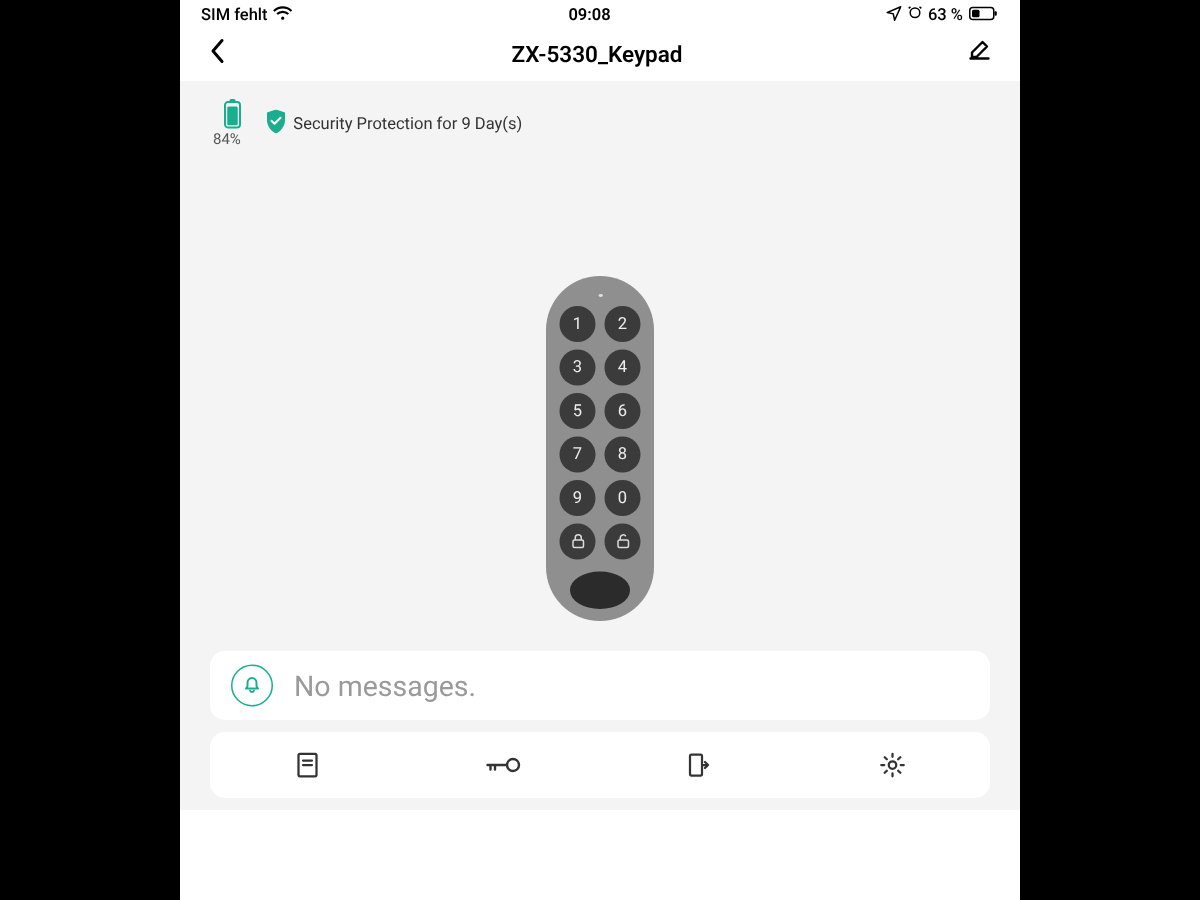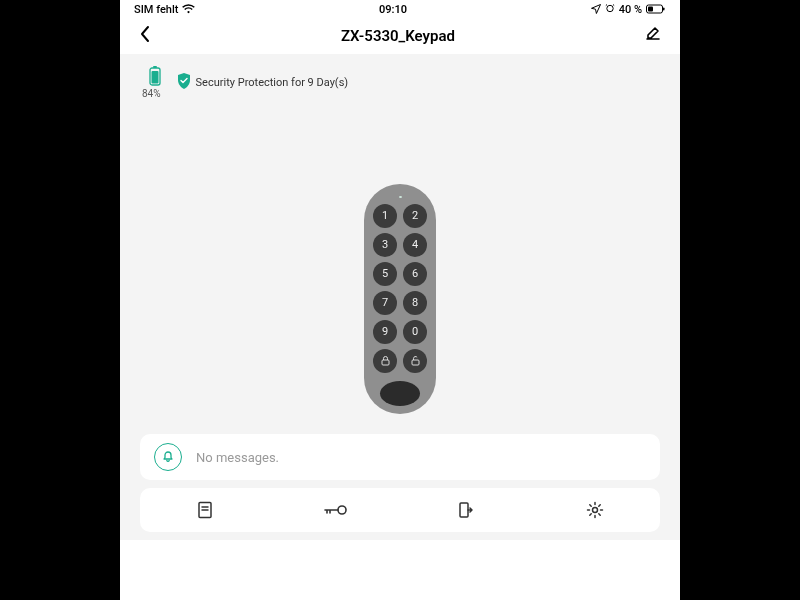--- a/index.html
+++ b/index.html
@@ -146,21 +146,21 @@
     gap: 14px;
     padding: 0 14px;
   }
   .bell-wrap {
     width: 28px; height: 28px;
     border: 1.5px solid #1aae8f;
     border-radius: 50%;
     display: flex; align-items: center; justify-content: center;
     color: #1aae8f;
   }
-  .msgtext { color: #9a9a9a; font-size: 13px; }
+  .msgtext { color: #9a9a9a; font-size: 19px; }
 
   
   .bottombar {
     position: absolute;
     left: 20px; right: 20px; bottom: 8px;
     height: 44px;
     background: #fff;
     border-radius: 10px;
     display: flex;
     align-items: center;
@@ -179,34 +179,34 @@
 
   <div class="statusbar">
     <div class="left">
       <span>SIM fehlt</span>
       <span class="wifi-icon">
         <svg width="13" height="10" viewBox="0 0 13 10">
             <path d="M6.5 9.2a1.1 1.1 0 100-2.2 1.1 1.1 0 000 2.2zM3.3 5.9a4.6 4.6 0 016.4 0l1-1a6 6 0 00-8.5 0l1 1zM1.2 3.8a7.6 7.6 0 0110.6 0l1-1a9 9 0 00-12.7 0l1 1z" fill="#000"></path>
           </svg>
       </span>
     </div>
-    <div class="center">09:10</div>
+    <div class="center">09:08</div>
     <div class="right">
       <span class="loc-icon">
         <svg width="10" height="10" viewBox="0 0 10 10">
             <path d="M9.5.5L.5 4.3l4 .9.9 4.3L9.5.5z" fill="none" stroke="#000" stroke-width="1"></path>
           </svg>
       </span>
       <span>
         <svg width="10" height="10" viewBox="0 0 10 10">
             <circle cx="5" cy="5.5" r="3.2" fill="none" stroke="#000" stroke-width="1"></circle>
             <path d="M2 1.5L.8 2.6M8 1.5l1.2 1.1" stroke="#000" stroke-width="1"></path>
           </svg>
       </span>
-      <span>40 %</span>
+      <span>63 %</span>
       <span class="batt-icon">
         <svg width="20" height="10" viewBox="0 0 20 10">
             <rect x="0.5" y="1" width="16" height="8" rx="2" fill="none" stroke="#000"></rect>
             <rect x="17" y="3.5" width="1.5" height="3" rx="0.7" fill="#000"></rect>
             <rect x="2" y="2.5" width="5" height="5" rx="1" fill="#000"></rect>
           </svg>
       </span>
     </div>
   </div>
 

